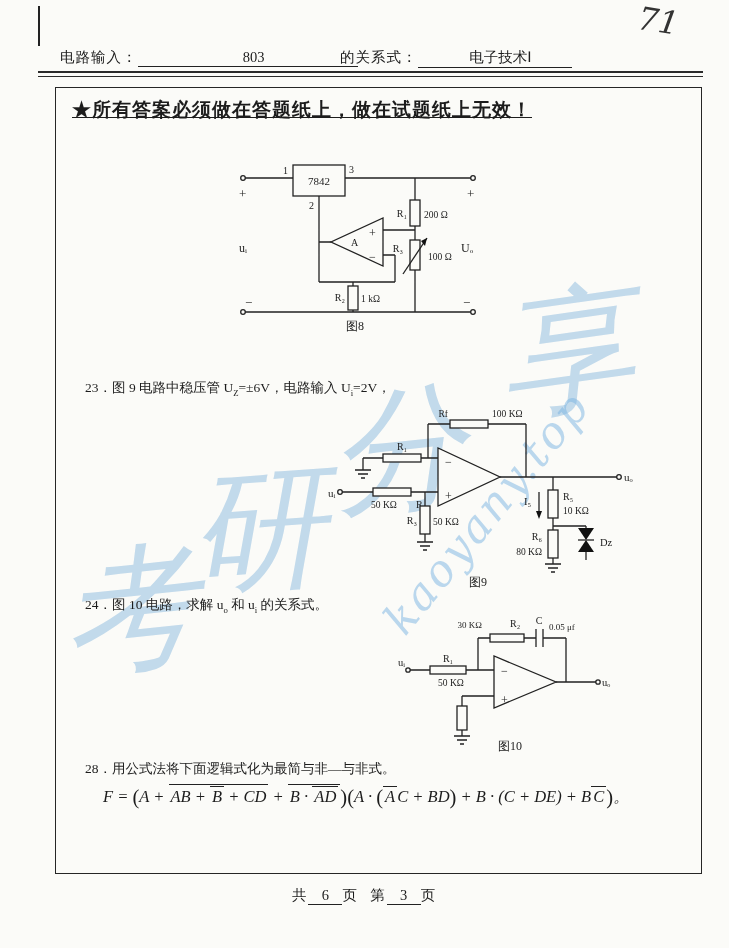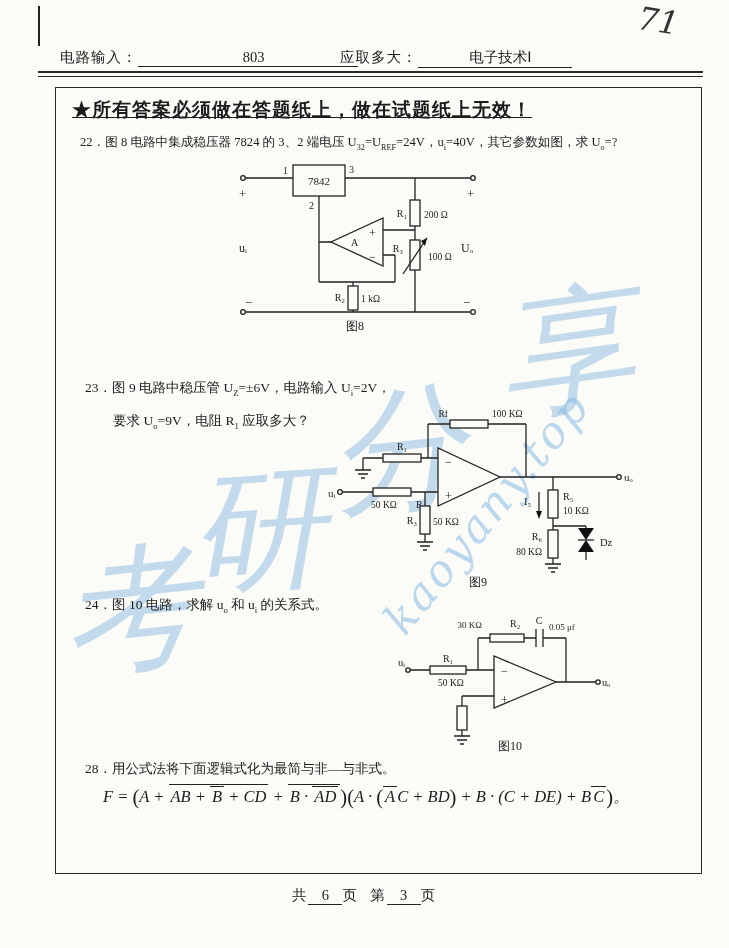--- a/index.html
+++ b/index.html
@@ -54,30 +54,27 @@
   <div class="wm-char" style="left:498px;top:262px;transform:rotate(-8deg);">享</div>
   <div class="wm-site">kaoyany.top</div>
 
   <div class="abs edge-mark"></div>
   <div class="abs hand-mark">71</div>
 
   <div class="abs hdr nowrap" style="left:60px;">
     <span class="hdr-label">电路输入：</span><span class="hdr-underline" style="width:208px;padding-left:12px;">803</span>
   </div>
   <div class="abs hdr nowrap" style="left:340px;">
-    <span class="hdr-label">应取多大：</span><span class="hdr-underline" style="width:142px;padding-left:12px;font-family:Liberation Mono, monospace;">电子技术Ⅰ</span>
+    <span class="hdr-label">的关系式：</span><span class="hdr-underline" style="width:142px;padding-left:12px;font-family:Liberation Mono, monospace;">电子技术Ⅰ</span>
   </div>
   <div class="abs dbl-rule"></div>
 
   <div class="abs main-box"></div>
   <div class="abs notice nowrap">★所有答案必须做在答题纸上，做在试题纸上无效！</div>
 
-  <div class="abs q22 nowrap">
-    <span>22．图 8 电路中集成稳压器 7824 的 3、2 端电压 U</span><sub>32</sub><span>=U</span><sub>REF</sub><span>=24V，u</span><sub>i</sub><span>=40V，其它参数如图，求 U</span><sub>o</sub><span>=?</span>
-  </div>
 
   <svg class="abs" style="left:233px;top:160px;" width="252" height="174" viewBox="0 0 252 174">
     <g>
       <path class="wire" d="M10 18 H60 M112 18 H240 M86 36 V122 M98 82 H86 M150 70 H182 M182 18 V40 M182 66 V80 M182 110 V152 M150 95 H162 M162 95 V122 M162 122 H86 M120 122 V126 M120 150 V152 M10 152 H240"></path>
       <circle class="comp" cx="10" cy="18" r="2.3"></circle>
         <circle class="comp" cx="240" cy="18" r="2.3"></circle>
       <circle class="comp" cx="10" cy="152" r="2.3"></circle>
         <circle class="comp" cx="240" cy="152" r="2.3"></circle>
     </g>
     <rect class="comp" x="60" y="5" width="52" height="31"></rect>
@@ -106,21 +103,20 @@
     <text x="234" y="38" font-size="13">+</text>
     <text x="12" y="147" font-size="13">−</text>
     <text x="230" y="147" font-size="13">−</text>
     <text x="6" y="92" font-size="12">uᵢ</text>
     <text x="228" y="92" font-size="12">Uₒ</text>
     <text x="122" y="170" font-size="12" text-anchor="middle">图8</text>
   </svg>
 
   <div class="abs q23">
     <div class="nowrap"><span>23．图 9 电路中稳压管 U</span><sub>Z</sub><span>=±6V，电路输入 U</span><sub>i</sub><span>=2V，</span></div>
-    <div class="nowrap" style="padding-left:28px;"><span>要求 U</span><sub>o</sub><span>=9V，电阻 R</span><sub>1</sub><span> 应取多大？</span></div>
   </div>
 
   <svg class="abs" style="left:328px;top:410px;" width="312" height="180" viewBox="0 0 312 180">
     <g>
       <path class="wire" d="M35 48 H55 M93 48 H110 M35 48 V60 M27 60 H43 M30 64 H40 M33 68 H37 M100 48 V14 M100 14 H122 M160 14 H198 M198 14 V67 M14 82 H45 M83 82 H110 M97 82 V96 M97 124 V132 M89 132 H105 M92 136 H102 M95 140 H99 M172 67 H290 M225 67 V80 M225 108 V120 M225 116 H258 M258 116 V118 M258 142 V150 M225 148 V154 M217 154 H233 M220 158 H230 M223 162 H227"></path>
       <circle class="comp" cx="12" cy="82" r="2.3"></circle>
         <circle class="comp" cx="291" cy="67" r="2.3"></circle>
     </g>
     <rect class="comp" x="55" y="44" width="38" height="8"></rect>
     <text x="74" y="40" font-size="10" text-anchor="middle">R₁</text>

